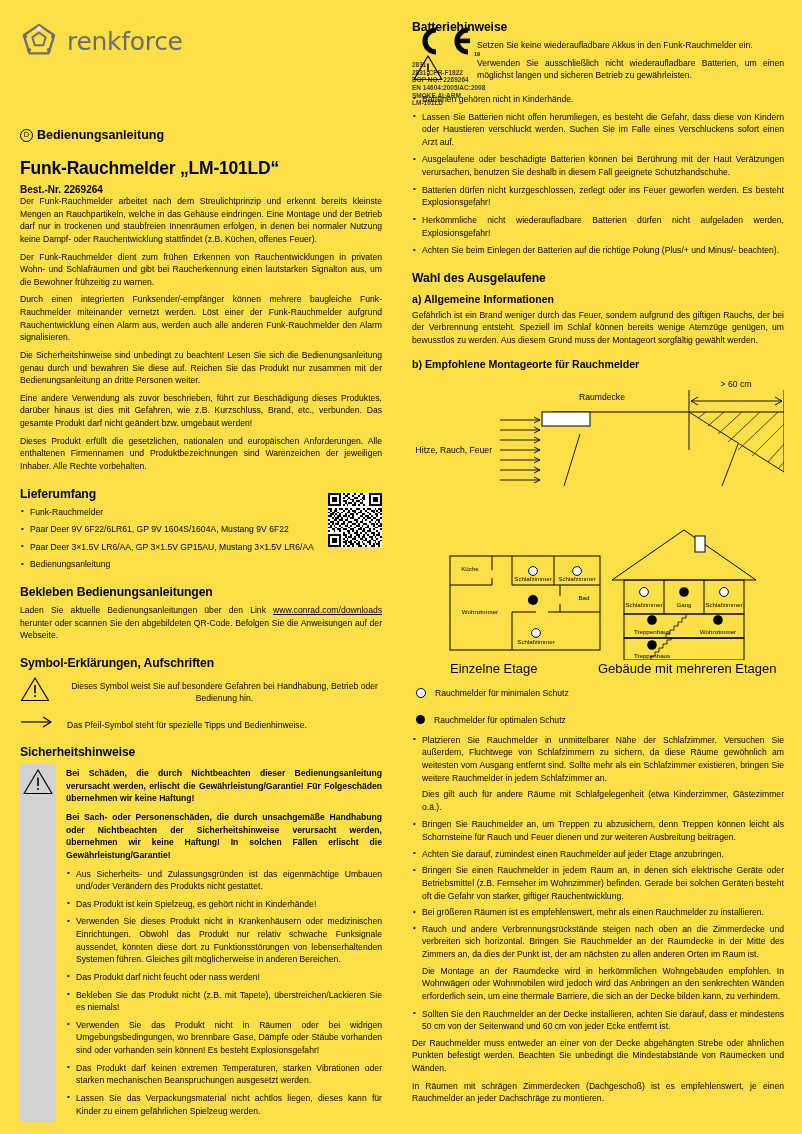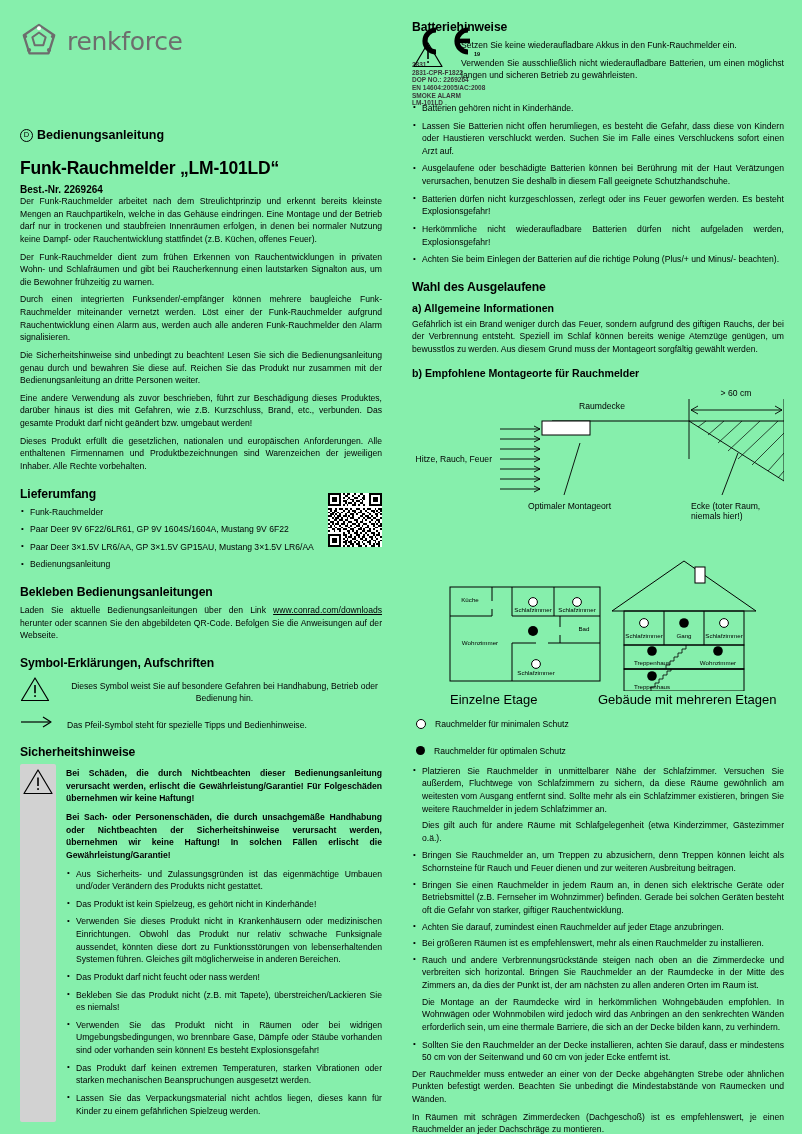--- a/index.html
+++ b/index.html
@@ -10,21 +10,21 @@
   }
   body {
     font-family: "Liberation Sans", sans-serif;
     color: #000000;
   }
   .page {
     position: relative;
     width: 802px;
     height: 1134px;
     margin: 0 auto;
-    background: #86efac;
+    background: #fde047;
     overflow: hidden;
     box-sizing: border-box;
   }
   .col {
     position: absolute;
     top: 0;
     box-sizing: border-box;
   }
   .col-left  { left: 20px;  width: 362px; padding-top: 22px; }
   .col-right { left: 412px; width: 372px; padding-top: 20px; }
@@ -187,23 +187,23 @@
     font-size: 8.6px;
     line-height: 1.47;
     font-weight: bold;
     margin: 3px 0 6px 0;
     text-align: justify;
   }
 
   
   .batt-note {
     display: flex;
-    gap: 13px;
-    align-items: flex-start;
-    margin-bottom: 20px;
+    gap: 29px;
+    align-items: flex-end;
+    margin-bottom: 11px;
   }
   .batt-note .glyph { flex: none; width: 36px; padding-top: 2px; }
   .batt-note .txt { flex: 1 1 auto; }
   .batt-note .txt p {
     font-size: 8.6px;
     line-height: 1.47;
     margin: 0 0 5px 0;
     text-align: justify;
   }
   .batt-note .txt p:last-child { margin-bottom: 0; }
@@ -660,25 +660,20 @@
           <line x1="88" y1="94" x2="128" y2="94"></line>
             <path d="M122 91 L128 94 L122 97" fill="none"></path>
           <line x1="88" y1="104" x2="128" y2="104"></line>
             <path d="M122 101 L128 104 L122 107" fill="none"></path>
         </g>
         <text x="80" y="77" font-family="Liberation Sans, sans-serif" font-size="8.6" text-anchor="end">Hitze, Rauch, Feuer</text>
 
         <line x1="152" y1="110" x2="168" y2="58" stroke="#000" stroke-width="0.9"></line>
         <line x1="310" y1="110" x2="326" y2="68" stroke="#000" stroke-width="0.9"></line>
       </svg>
-      <div style="position:relative;height:24px;font-size:8.6px;margin-top:-2px;">
-        <span style="position:absolute;left:116px;top:0;">Optimaler Montageort</span>
-        <span style="position:absolute;left:279px;top:0;">Ecke (toter Raum,</span>
-        <span style="position:absolute;left:279px;top:10px;">niemals hier!)</span>
-      </div>
     </div>
 
     <div class="fig" style="margin-top:14px;">
       <svg width="372" height="152" viewBox="0 0 372 152">
 
         <g stroke="#000" fill="none" stroke-width="1">
           <rect x="38" y="48" width="150" height="94"></rect>
           <line x1="38" y1="77" x2="80" y2="77"></line>
           <line x1="80" y1="48" x2="80" y2="62"></line>
           <line x1="80" y1="70" x2="80" y2="77"></line>
@@ -749,22 +744,22 @@
       <span class="dot-filled"></span>
       <span>Rauchmelder für optimalen Schutz</span>
     </div>
 
     <ul class="bullets tight">
       <li>Platzieren Sie Rauchmelder in unmittelbarer Nähe der Schlafzimmer. Versuchen Sie außerdem, Fluchtwege von Schlafzimmern zu sichern, da diese Räume gewöhnlich am weitesten vom Ausgang entfernt sind. Sollte mehr als ein Schlafzimmer existieren, bringen Sie weitere Rauchmelder in jedem Schlafzimmer an.</li>
     </ul>
     <p class="body" style="padding-left:10px;">Dies gilt auch für andere Räume mit Schlafgelegenheit (etwa Kinderzimmer, Gästezimmer o.ä.).</p>
     <ul class="bullets tight">
       <li>Bringen Sie Rauchmelder an, um Treppen zu abzusichern, denn Treppen können leicht als Schornsteine für Rauch und Feuer dienen und zur weiteren Ausbreitung beitragen.</li>
+      <li>Achten Sie darauf, zumindest einen Rauchmelder auf jeder Etage anzubringen.</li>
       <li>Bringen Sie einen Rauchmelder in jedem Raum an, in denen sich elektrische Geräte oder Betriebsmittel (z.B. Fernseher im Wohnzimmer) befinden. Gerade bei solchen Geräten besteht oft die Gefahr von starker, giftiger Rauchentwicklung.</li>
-      <li>Achten Sie darauf, zumindest einen Rauchmelder auf jeder Etage anzubringen.</li>
       <li>Bei größeren Räumen ist es empfehlenswert, mehr als einen Rauchmelder zu installieren.</li>
       <li>Rauch und andere Verbrennungsrückstände steigen nach oben an die Zimmerdecke und verbreiten sich horizontal. Bringen Sie Rauchmelder an der Raumdecke in der Mitte des Zimmers an, da dies der Punkt ist, der am nächsten zu allen anderen Orten im Raum ist.</li>
     </ul>
     <p class="body" style="padding-left:10px;">Die Montage an der Raumdecke wird in herkömmlichen Wohngebäuden empfohlen. In Wohnwägen oder Wohnmobilen wird jedoch wird das Anbringen an den senkrechten Wänden erforderlich sein, um eine thermale Barriere, die sich an der Decke bilden kann, zu verhindern.</p>
     <ul class="bullets tight">
       <li>Sollten Sie den Rauchmelder an der Decke installieren, achten Sie darauf, dass er mindestens 50 cm von der Seitenwand und 60 cm von jeder Ecke entfernt ist.</li>
     </ul>
     <p class="body">Der Rauchmelder muss entweder an einer von der Decke abgehängten Strebe oder ähnlichen Punkten befestigt werden. Beachten Sie unbedingt die Mindestabstände von Raumecken und Wänden.</p>
     <p class="body last">In Räumen mit schrägen Zimmerdecken (Dachgeschoß) ist es empfehlenswert, je einen Rauchmelder an jeder Dachschräge zu montieren.</p>
   </div>

